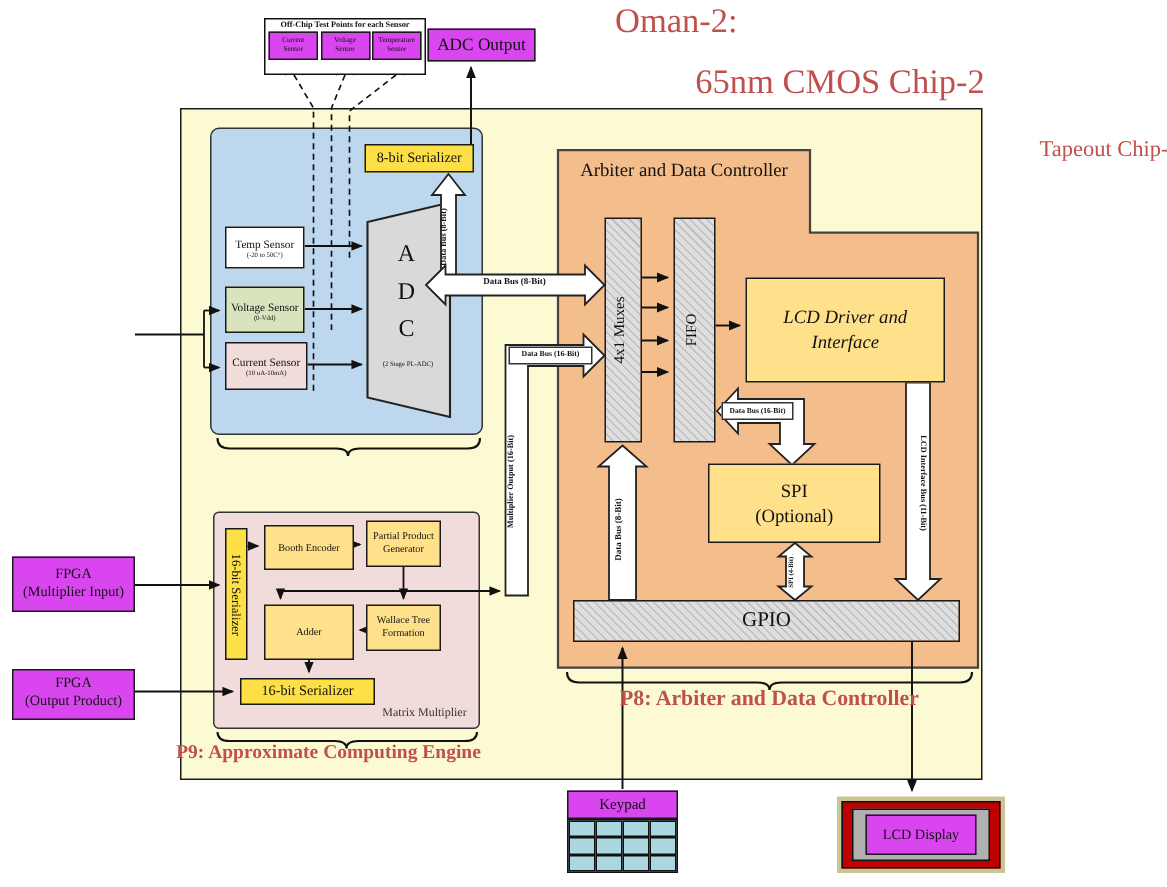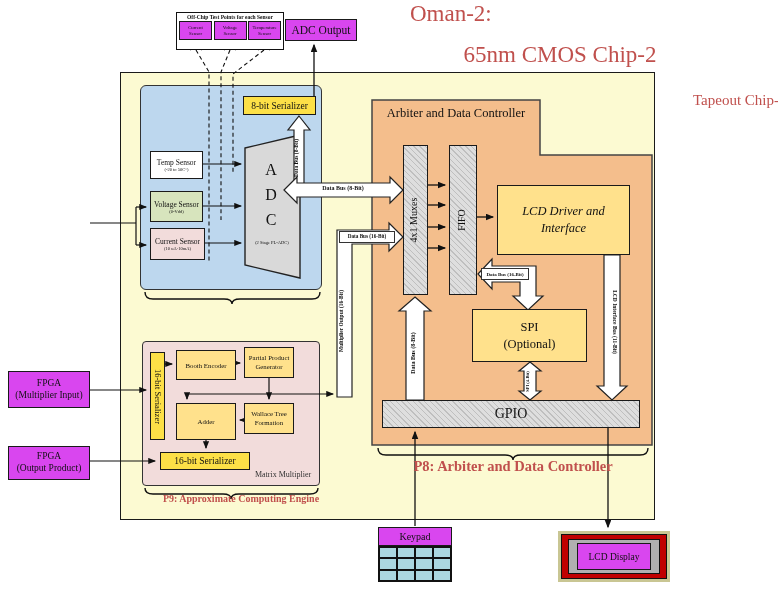--- a/index.html
+++ b/index.html
@@ -148,21 +148,21 @@
 
   <div class="abs z2 box yellowblk" data-bind="p9.booth" style="left:176px;top:350px;width:60px;height:30px;font-size:6.8px;">Booth Encoder</div>
   <div class="abs z2 box yellowblk" data-bind="p9.ppg" style="left:244px;top:347px;width:50px;height:31px;font-size:6.8px;line-height:1.3;">Partial Product
 Generator</div>
   <div class="abs z2 box yellowblk" data-bind="p9.adder" style="left:176px;top:403px;width:60px;height:37px;font-size:6.8px;">Adder</div>
   <div class="abs z2 box yellowblk" data-bind="p9.wallace" style="left:244px;top:403px;width:50px;height:31px;font-size:6.8px;line-height:1.3;">Wallace Tree
 Formation</div>
   <div class="abs z2 box gray" data-bind="p9.serializer_out" style="left:160px;top:452px;width:90px;height:18px;font-size:9.5px;border-width:1.2px;">16-bit Serializer</div>
   <div class="abs z3" data-bind="p9.sublabel" style="left:248px;top:470px;width:70px;font-size:8px;text-align:center;color:#333;">Matrix Multiplier</div>
 
-  <div class="abs z3 cap" data-bind="p9.caption" style="left:134px;top:493px;width:214px;font-size:10px;">P9: Approximate Computing Engine</div>
+  <div class="abs z3 cap" data-bind="p9.caption" style="left:112px;top:493px;width:214px;font-size:13px;">P9: Approximate Computing Engine</div>
 
   <div class="abs z2 box lblue" data-bind="inputs.fpga_mult" style="left:8px;top:371px;width:82px;height:37px;font-size:9.5px;line-height:1.25;border-width:1.6px;">FPGA
 (Multiplier Input)</div>
   <div class="abs z2 box lblue" data-bind="inputs.fpga_out" style="left:8px;top:446px;width:82px;height:34px;font-size:9.5px;line-height:1.25;border-width:1.6px;">FPGA
 (Output Product)</div>
 
   <div class="abs z3 buslabel rotccw" data-bind="buses.adc_serializer" style="left:264px;top:153px;width:70px;height:10px;font-size:5.5px;">Data Bus (8-Bit)</div>
   <div class="abs z3 buslabel" data-bind="buses.adc_mux" style="left:300px;top:185px;width:86px;height:11px;font-size:6px;">Data Bus (8-Bit)</div>
   <div class="abs z3 buslabel" data-bind="buses.mult_mux" style="left:339px;top:231px;width:56px;height:12px;font-size:5.2px;background:#fff;border:0.8px solid #333;display:flex;align-items:center;justify-content:center;">Data Bus (16-Bit)</div>
   <div class="abs z3 buslabel rotccw" data-bind="buses.mult_output" style="left:289px;top:316px;width:110px;height:10px;font-size:5.5px;">Multiplier Output (16-Bit)</div>

